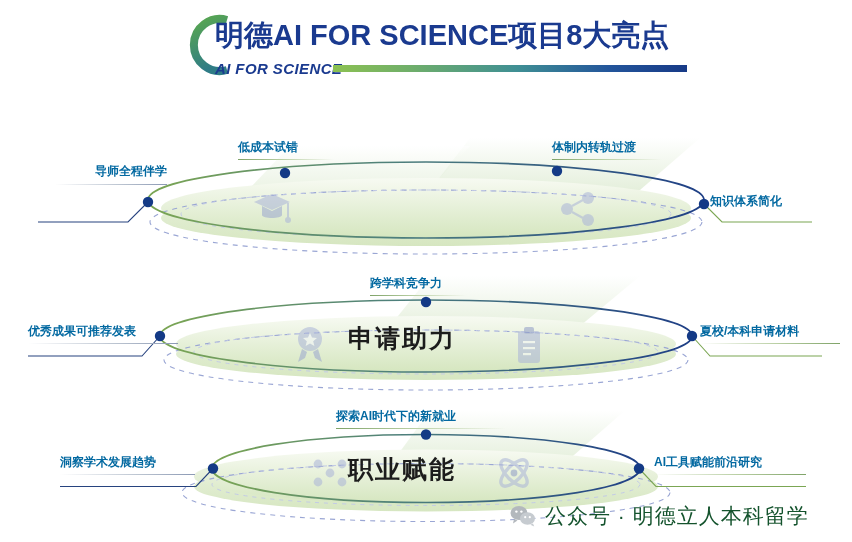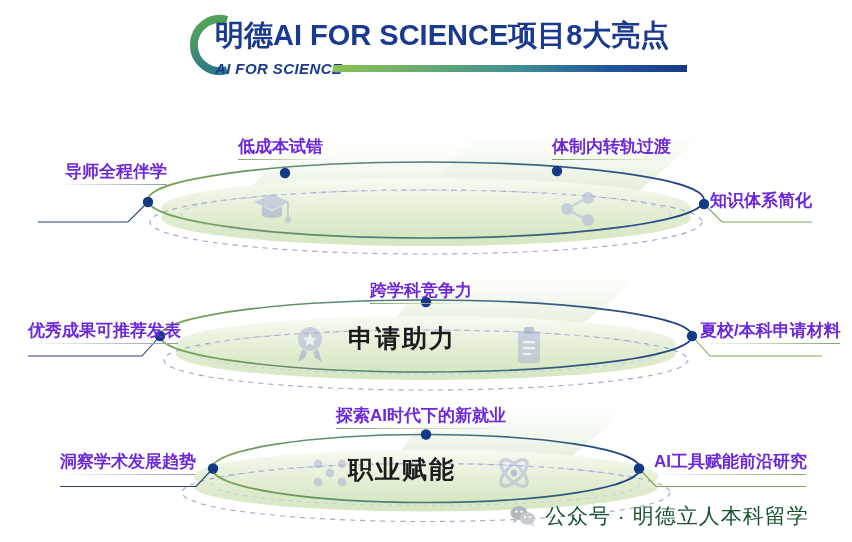--- a/index.html
+++ b/index.html
@@ -94,23 +94,23 @@
     letter-spacing: 2px;
     white-space: nowrap;
   }
   #group-0 .core-title { top: 192px; }
   #group-1 .core-title { top: 50px; }
   #group-2 .core-title { top: 48px; }
 
   
   .label {
     position: absolute;
-    font-size: 17px;
+    font-size: 12px;
     font-weight: bold;
-    color: #6d28d9;
+    color: #0369a1;
     white-space: nowrap;
     line-height: 18px;
   }
   .label.two-line { line-height: 19px; }
   .label-underline {
     display: block;
     height: 1px;
     margin-top: 3px;
   }
   .ul-green-right {
@@ -293,21 +293,21 @@
     <rect x="11" y="27" width="8" height="2.2" fill="#ffffff" opacity="0.9"></rect>
   </svg>
 
   <div class="core-title">申请助力</div>
 
   <div class="label" style="left:28px; top:50px;">
     <span>优秀成果可推荐发表</span>
     <span class="label-underline ul-grey" style="width:150px;"></span>
   </div>
 
-  <div class="label" style="left:370px; top:10px;text-align:center;">
+  <div class="label" style="left:370px; top:2px;">
     <span>跨学科竞争力</span>
     <span class="label-underline ul-green-left" style="width:96px;"></span>
   </div>
 
   <div class="label" style="left:700px; top:50px;">
     <span>夏校/本科申请材料</span>
     <span class="label-underline ul-green-right" style="width:140px;"></span>
   </div>
 </div>
 

